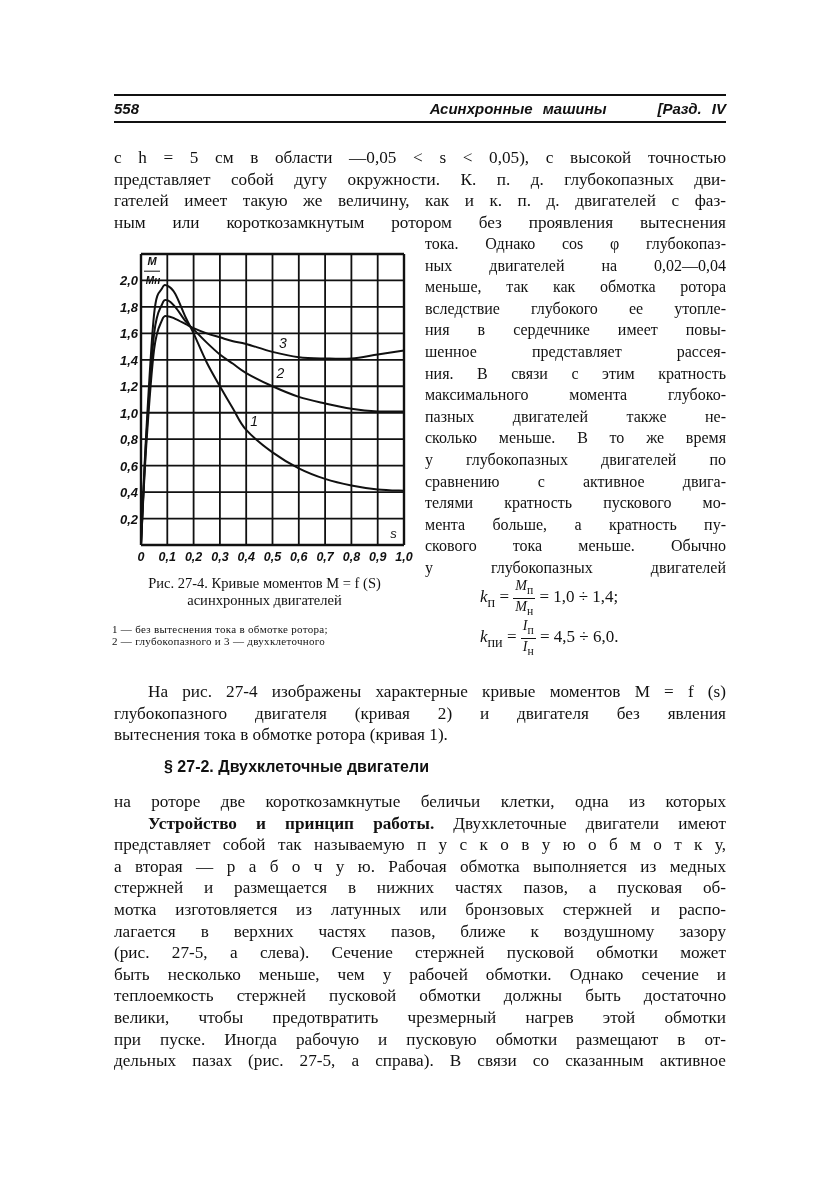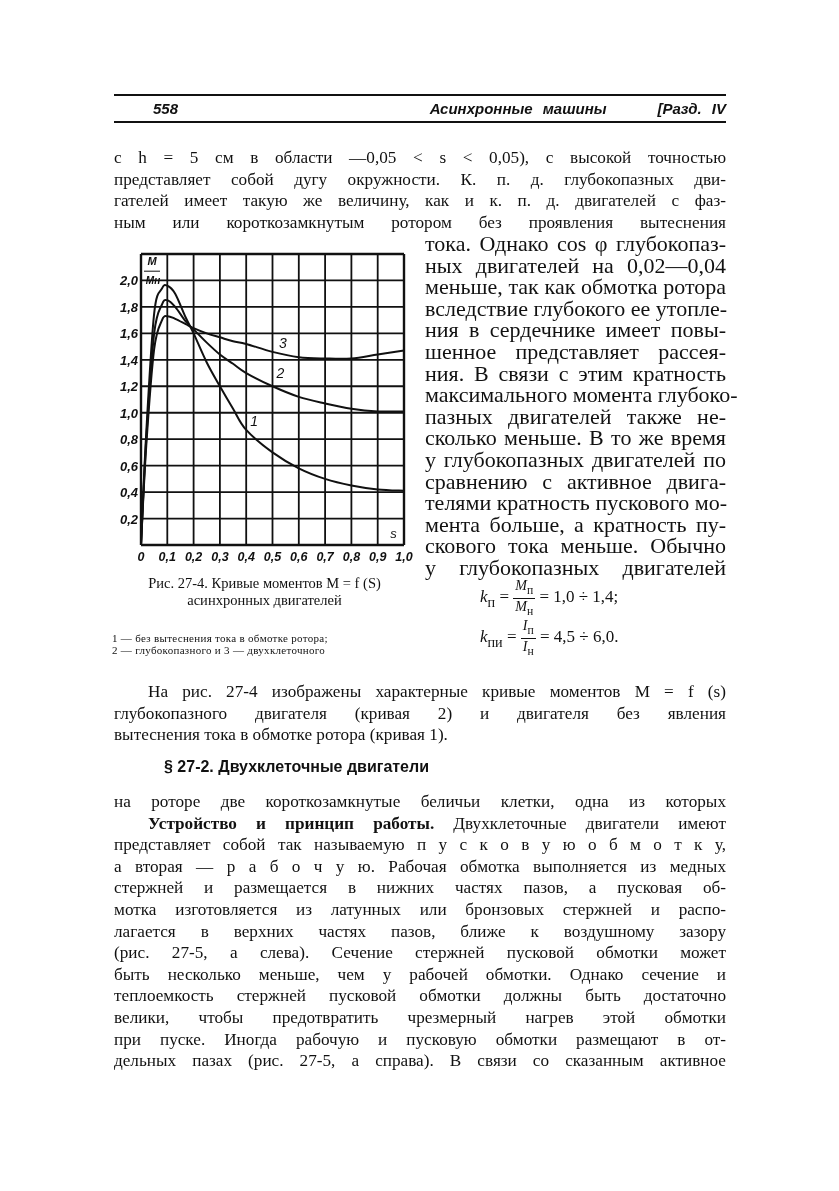--- a/index.html
+++ b/index.html
@@ -2,30 +2,30 @@
 <html><head>
 <meta charset="utf-8">
 <style>
   html, body { margin:0; padding:0; background:#fff; }
   body { width:839px; height:1191px; position:relative; overflow:hidden;
          font-family:"Liberation Serif", "DejaVu Serif", serif; color:#111; }
   .header { position:absolute; left:114px; top:97px; width:612px; height:24px;
             font-family:"Liberation Sans", sans-serif; font-style:italic; font-weight:bold; font-size:15px; }
   .header .rule-top { position:absolute; left:0; right:0; top:-3px; height:2px; background:#111; }
   .header .rule-bot { position:absolute; left:0; right:0; top:24px; height:2px; background:#111; }
-  .header .num { position:absolute; left:0; top:3px;margin-left:39px; }
+  .header .num { position:absolute; left:0; top:3px; }
   .header .running { position:absolute; right:0; top:3px; word-spacing:6px; }
   .p { position:absolute; left:114px; width:612px; font-size:17.2px; line-height:21.6px; text-align:justify; }
   .line { display:block; text-align:justify; text-align-last:justify; white-space:nowrap; height:21.6px; }
   .line.last { text-align-last:left; }
-  .rcol { position:absolute; left:425px; width:301px; font-size:22px; line-height:21.6px; }
+  .rcol { position:absolute; left:425px; width:301px; font-size:16px; line-height:21.6px; }
   .rcol .line { text-align:justify; text-align-last:justify; }
   .figure { position:absolute; left:112px; top:250px; width:305px; height:320px; }
   .caption { position:absolute; left:112px; top:575px; width:305px; text-align:center; font-size:14.5px; line-height:17px; }
-  .legend { position:absolute; left:112px; top:623px; width:305px; font-size:11px; line-height:12px; letter-spacing:0.3px;margin-top:9px; }
+  .legend { position:absolute; left:112px; top:623px; width:305px; font-size:11px; line-height:12px; letter-spacing:0.3px; }
   .formula { position:absolute; left:480px; font-size:17px; font-style:normal; }
   .frac { display:inline-block; vertical-align:middle; text-align:center; font-size:14px; line-height:15px; }
   .frac .num { display:block; border-bottom:1px solid #111; padding:0 2px;text-align:right; }
   .frac .den { display:block; padding:0 2px; }
   .section { position:absolute; left:164px; top:758px; font-family:"Liberation Sans", sans-serif; font-weight:bold; font-size:16px; }
   i.it { font-style:italic; }
   b.bd { font-weight:bold; }
 </style>
 </head>
 <body>

